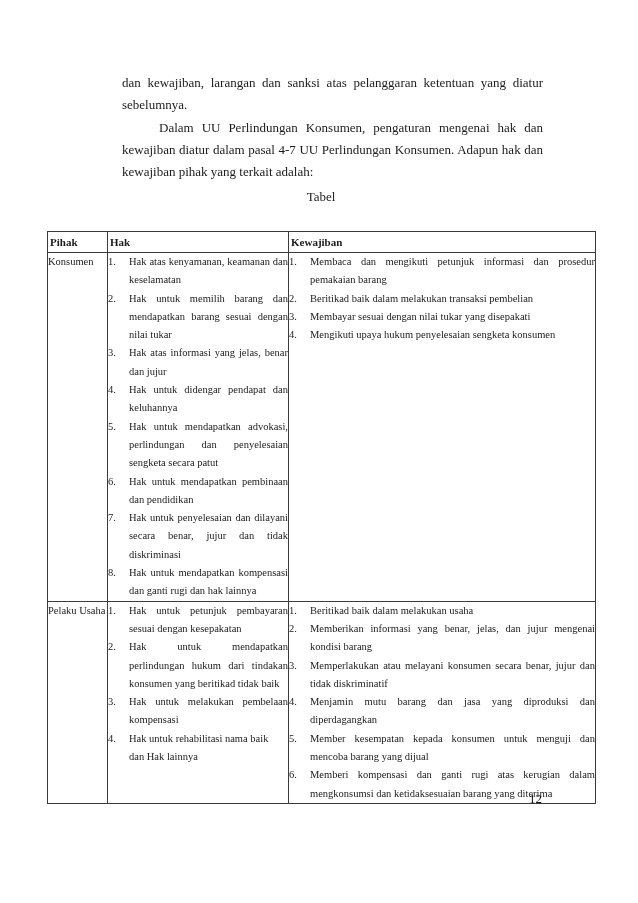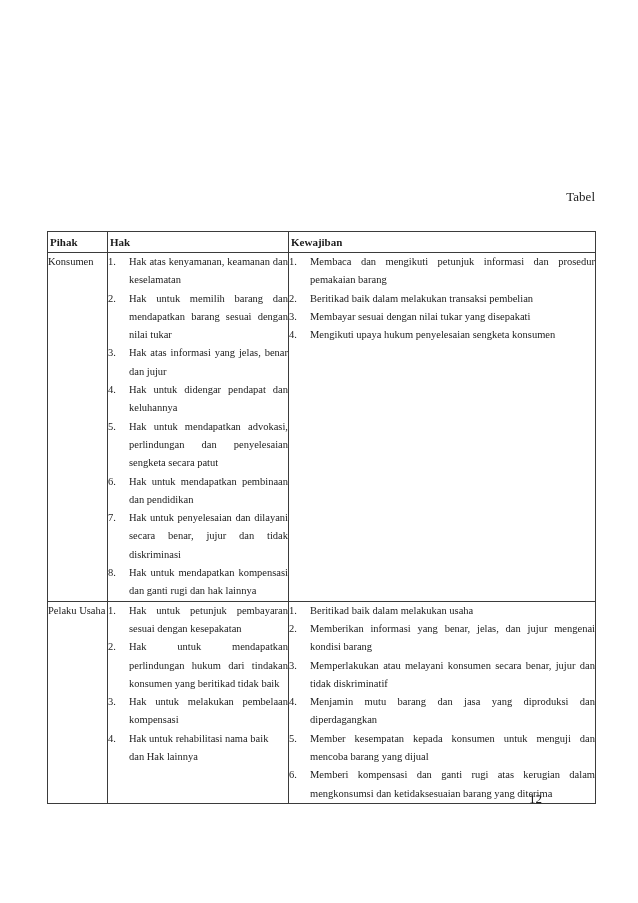--- a/index.html
+++ b/index.html
@@ -29,21 +29,21 @@
     margin: 0;
   }
   .text-block p.indented {
     text-indent: 37px;
   }
   .caption-block {
     position: absolute;
     left: 47px;
     top: 186px;
     width: 548px;
-    text-align: right;
+    text-align: center;
     font-size: 13px;
     line-height: 22px;
   }
   .caption-block .table-title {
     font-weight: bold;
   }
   table.doc-table {
     position: absolute;
     left: 47px;
     top: 231px;
@@ -91,20 +91,22 @@
     top: 791px;
     font-size: 13px;
   }
 </style>
 </head>
 <body>
 
 <div class="page">
 
   <div class="text-block">
+    <p>dan kewajiban, larangan dan sanksi atas pelanggaran ketentuan yang diatur sebelumnya.</p>
+    <p class="indented">Dalam UU Perlindungan Konsumen, pengaturan mengenai hak dan kewajiban diatur dalam pasal 4-7 UU Perlindungan Konsumen. Adapun hak dan kewajiban pihak yang terkait adalah:</p>
   </div>
 
   <div class="caption-block">
     <div class="table-caption">Tabel</div>
   </div>
 
   <table class="doc-table">
     <colgroup>
       <col style="width:60px">
       <col style="width:181px">

